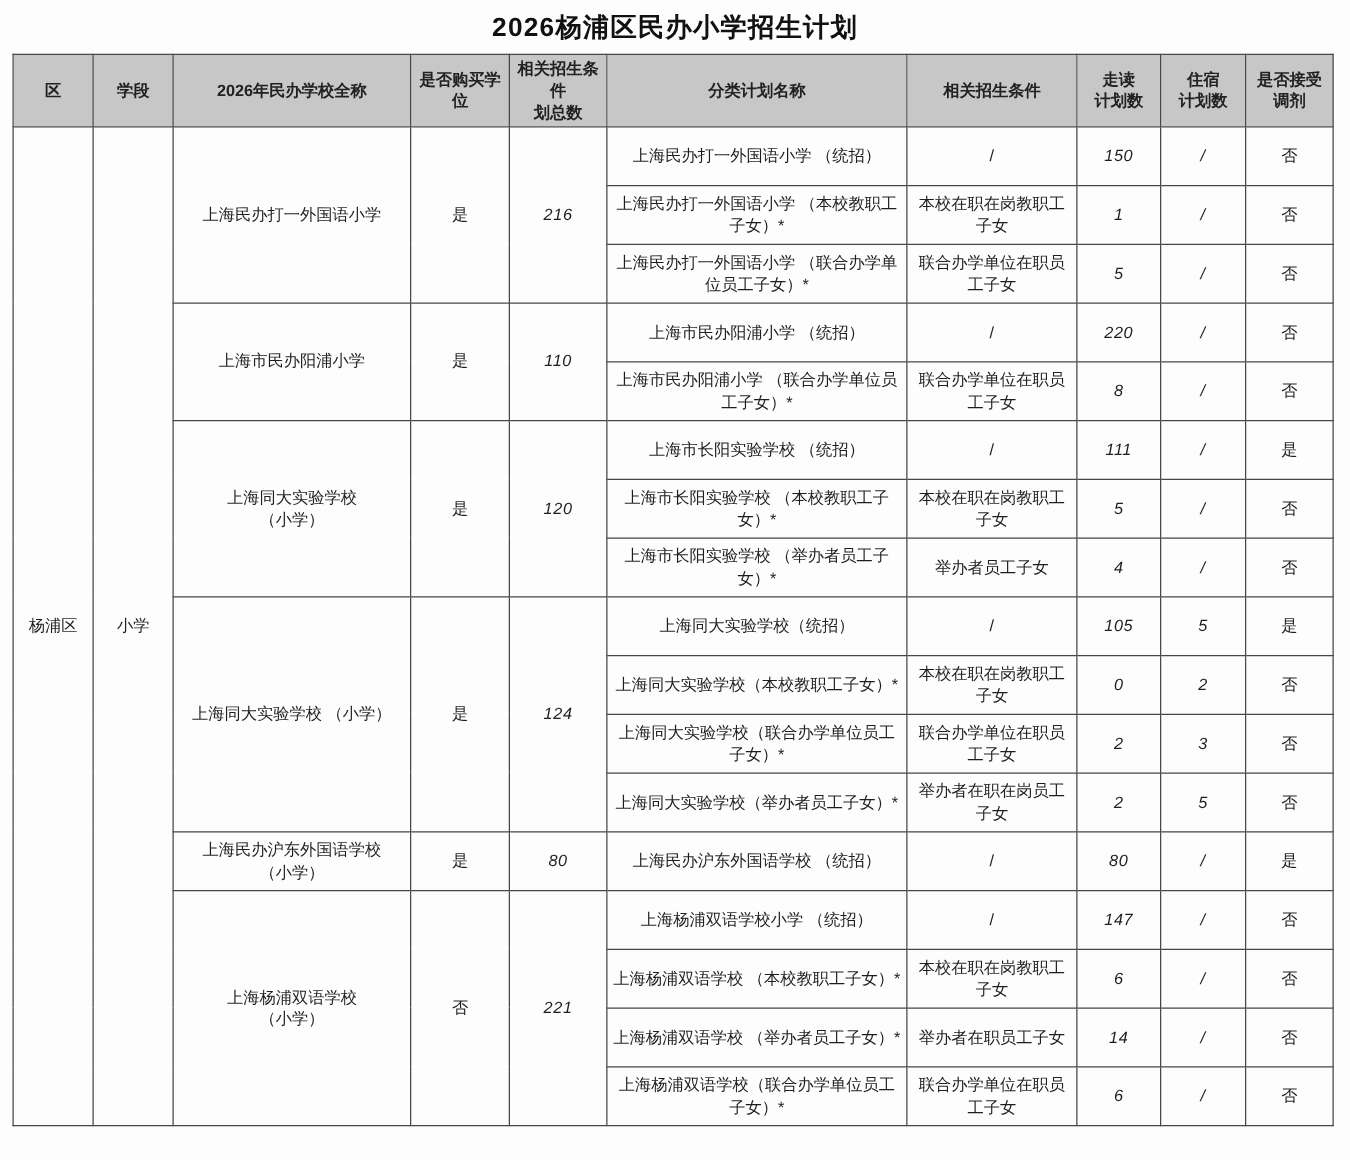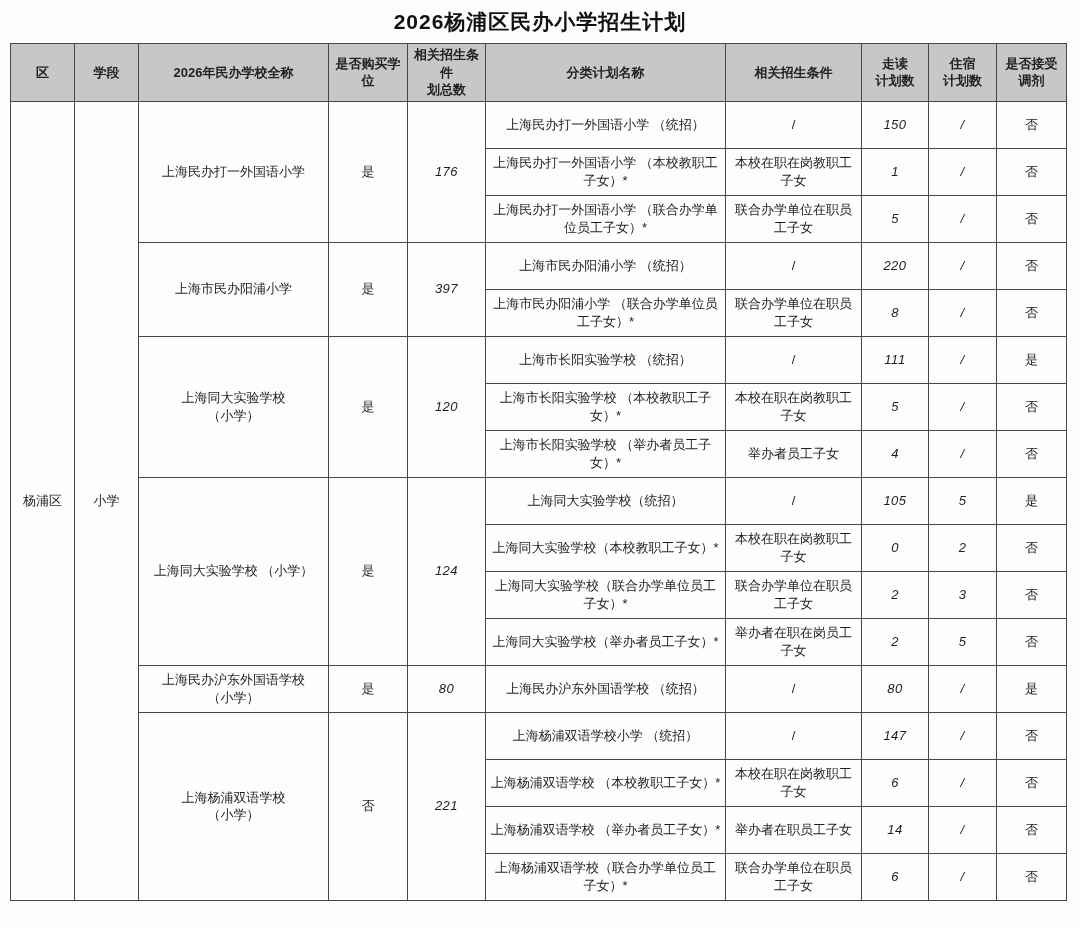--- a/index.html
+++ b/index.html
@@ -81,21 +81,21 @@
         <th>是否接受
 调剂</th>
       </tr>
     </thead>
     <tbody id="table-body">
         <tr class="data-row">
           <td rowspan="17">杨浦区</td>
           <td rowspan="17">小学</td>
           <td rowspan="3">上海民办打一外国语小学</td>
           <td rowspan="3">是</td>
-          <td rowspan="3" class="num">176</td>
+          <td rowspan="3" class="num">216</td>
           <td>上海民办打一外国语小学 （统招）</td>
           <td>/</td>
           <td class="num">150</td>
           <td class="num">/</td>
           <td>否</td>
         </tr>
         <tr class="data-row">
           <td>上海民办打一外国语小学 （本校教职工子女）*</td>
           <td>本校在职在岗教职工子女</td>
           <td class="num">1</td>
@@ -105,21 +105,21 @@
         <tr class="data-row">
           <td>上海民办打一外国语小学 （联合办学单位员工子女）*</td>
           <td>联合办学单位在职员工子女</td>
           <td class="num">5</td>
           <td class="num">/</td>
           <td>否</td>
         </tr>
         <tr class="data-row">
           <td rowspan="2">上海市民办阳浦小学</td>
           <td rowspan="2">是</td>
-          <td rowspan="2" class="num">397</td>
+          <td rowspan="2" class="num">110</td>
           <td>上海市民办阳浦小学 （统招）</td>
           <td>/</td>
           <td class="num">220</td>
           <td class="num">/</td>
           <td>否</td>
         </tr>
         <tr class="data-row">
           <td>上海市民办阳浦小学 （联合办学单位员工子女）*</td>
           <td>联合办学单位在职员工子女</td>
           <td class="num">8</td>

